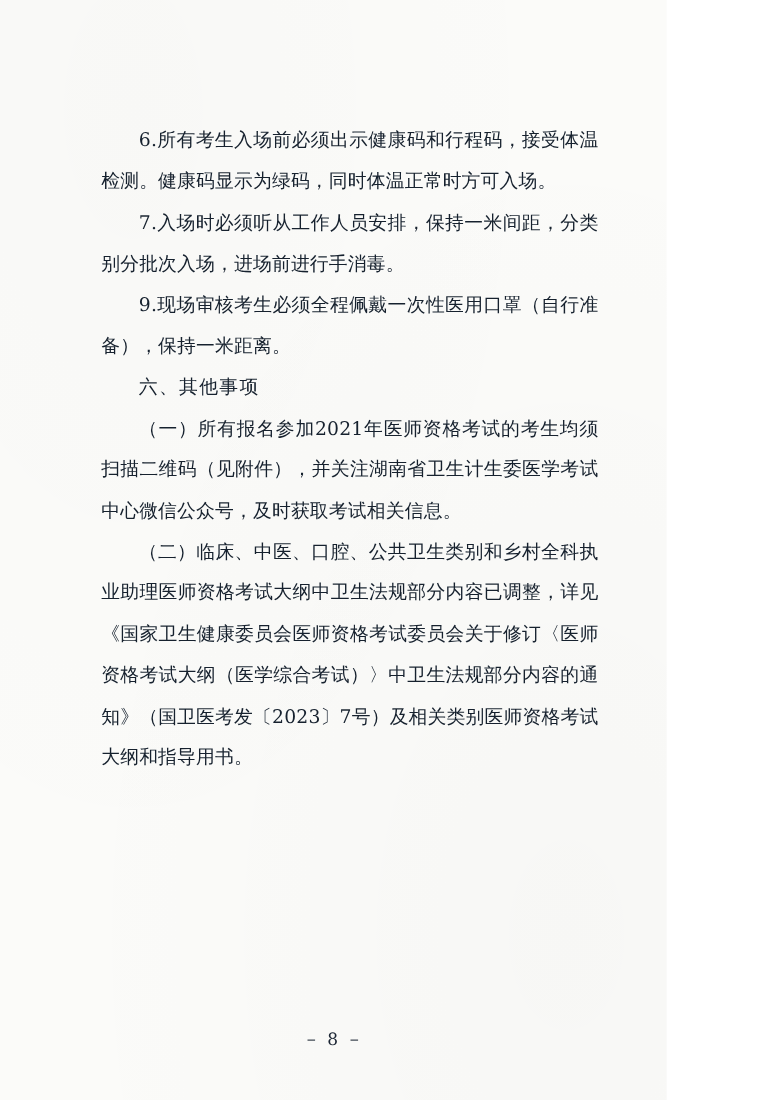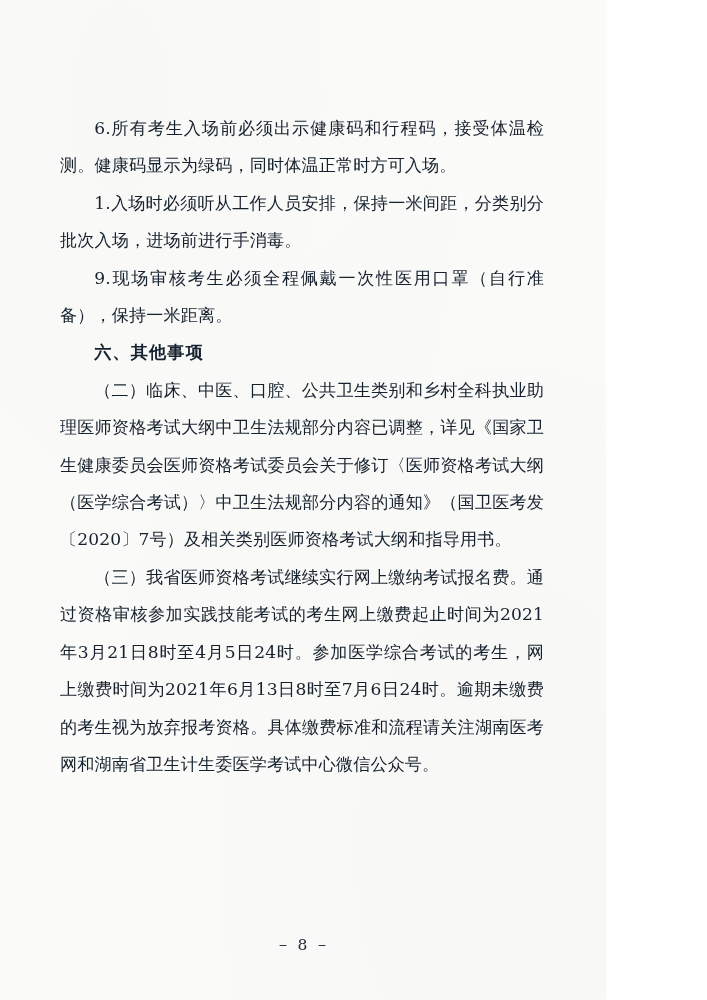--- a/index.html
+++ b/index.html
@@ -12,21 +12,21 @@
     background: #ffffff;
     font-family: "DejaVu Serif", "Liberation Serif", serif;
     overflow: hidden;
   }
   .page {
     position: relative;
     width: 606px;
     height: 1000px;
     background: #fbfbf9;
     box-sizing: border-box;
-    padding: 110px 62px 0 60px;
+    padding: 110px 62px 0 92px;
   }
   
   .page::before {
     content: "";
     position: absolute;
     inset: 0;
     background:
       radial-gradient(ellipse at 20% 10%, rgba(0,0,0,0.012), rgba(0,0,0,0) 60%),
       radial-gradient(ellipse at 85% 85%, rgba(0,0,0,0.015), rgba(0,0,0,0) 65%);
     pointer-events: none;
@@ -40,40 +40,40 @@
     text-align: justify;
     text-justify: inter-character;
   }
   p.para {
     margin: 0 0 0 0;
     text-indent: 2em;
   }
   p.heading {
     margin: 0;
     text-indent: 2em;
-    font-weight: 700;
+    font-weight: 400;
     letter-spacing: 1.2px;
   }
   .footer {
     position: absolute;
     left: 0;
     right: 0;
     bottom: 44px;
     text-align: center;
     font-size: 15.5px;
     color: #1b2533;
     letter-spacing: 1px;
   }
 </style>
 </head>
 <body>
 
 <div class="page">
   <div class="doc-body">
     <p class="para">6.所有考生入场前必须出示健康码和行程码，接受体温检测。健康码显示为绿码，同时体温正常时方可入场。</p>
-    <p class="para">1.入场时必须听从工作人员安排，保持一米间距，分类别分批次入场，进场前进行手消毒。</p>
+    <p class="para">7.入场时必须听从工作人员安排，保持一米间距，分类别分批次入场，进场前进行手消毒。</p>
     <p class="para">9.现场审核考生必须全程佩戴一次性医用口罩（自行准备），保持一米距离。</p>
     <p class="heading">六、其他事项</p>
-    <p class="para">（二）临床、中医、口腔、公共卫生类别和乡村全科执业助理医师资格考试大纲中卫生法规部分内容已调整，详见《国家卫生健康委员会医师资格考试委员会关于修订〈医师资格考试大纲（医学综合考试）〉中卫生法规部分内容的通知》（国卫医考发〔2020〕7号）及相关类别医师资格考试大纲和指导用书。</p>
-    <p class="para">（三）我省医师资格考试继续实行网上缴纳考试报名费。通过资格审核参加实践技能考试的考生网上缴费起止时间为2021年3月21日8时至4月5日24时。参加医学综合考试的考生，网上缴费时间为2021年6月13日8时至7月6日24时。逾期未缴费的考生视为放弃报考资格。具体缴费标准和流程请关注湖南医考网和湖南省卫生计生委医学考试中心微信公众号。</p>
+    <p class="para">（一）所有报名参加2021年医师资格考试的考生均须扫描二维码（见附件），并关注湖南省卫生计生委医学考试中心微信公众号，及时获取考试相关信息。</p>
+    <p class="para">（二）临床、中医、口腔、公共卫生类别和乡村全科执业助理医师资格考试大纲中卫生法规部分内容已调整，详见《国家卫生健康委员会医师资格考试委员会关于修订〈医师资格考试大纲（医学综合考试）〉中卫生法规部分内容的通知》（国卫医考发〔2023〕7号）及相关类别医师资格考试大纲和指导用书。</p>
   </div>
   <div class="footer">－ 8 －</div>
 </div>
 
 </body></html>

